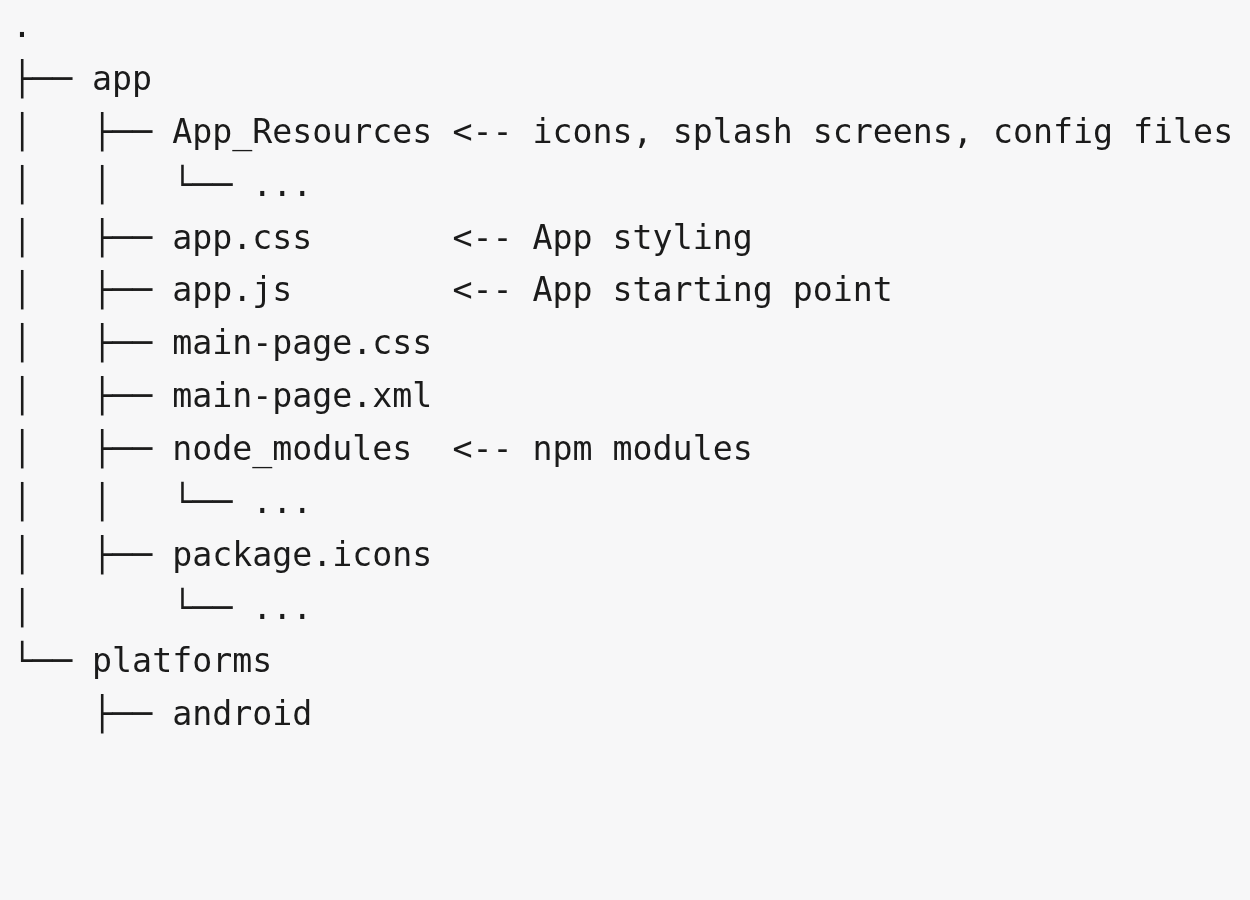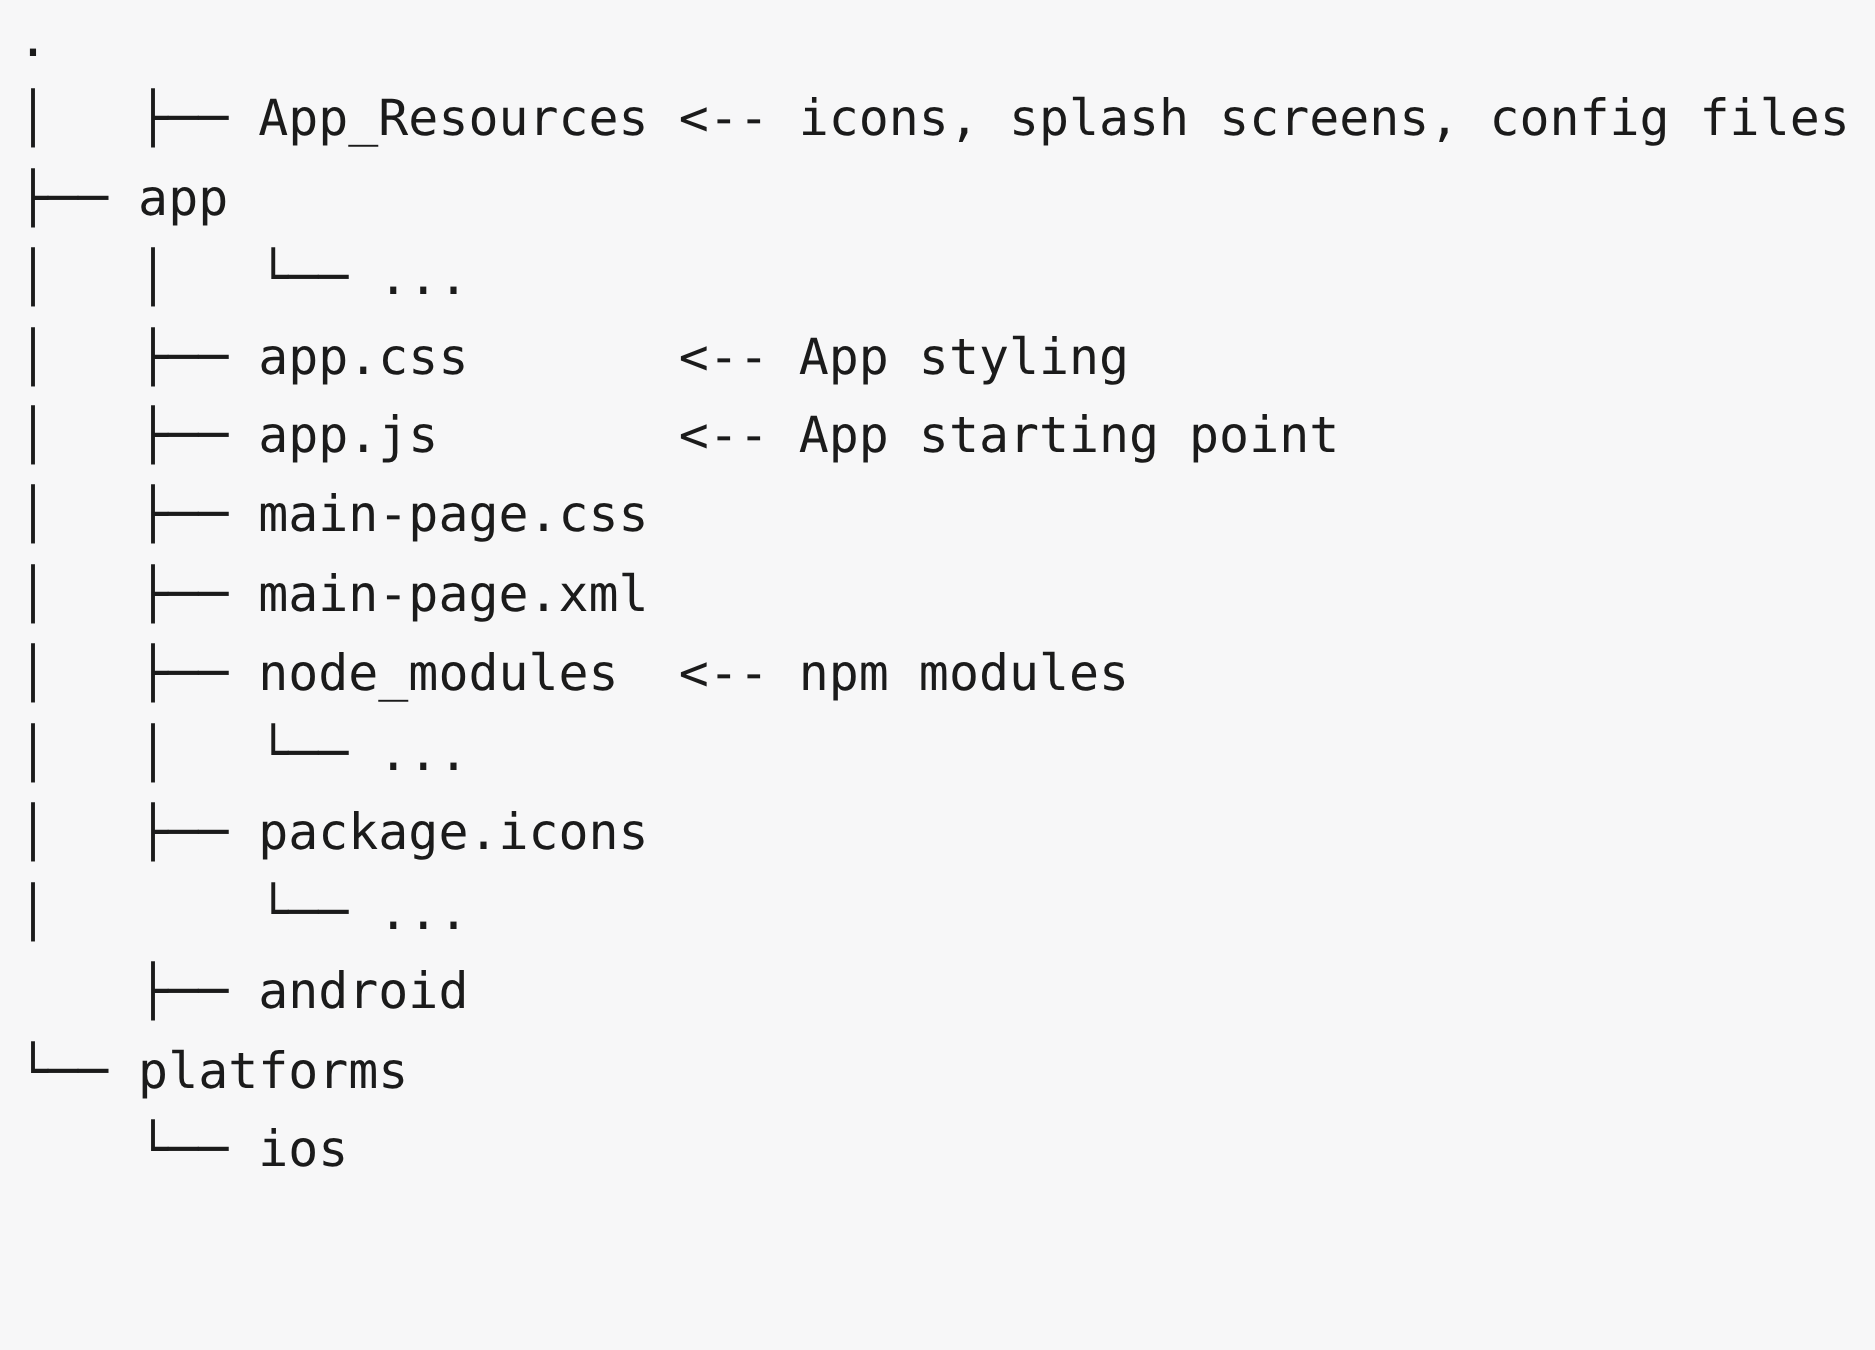--- a/index.html
+++ b/index.html
@@ -28,23 +28,23 @@
   .tree .row span {
     white-space: pre;
   }
 </style>
 </head>
 <body style="background: rgb(247, 247, 248);">
 
 <div class="tree" id="tree" style="color: rgb(27, 27, 27);">
   <div class="row"><span class="prefix"></span><span class="name">.</span><span class="gap"></span><span class="comment"></span></div>
 
+  <div class="row"><span class="prefix">├── </span><span class="name">app</span><span class="gap"></span><span class="comment"></span></div>
+
   <div class="row"><span class="prefix">│   ├── </span><span class="name">App_Resources</span><span class="gap"> </span><span class="comment">&lt;-- icons, splash screens, config files</span></div>
-
-  <div class="row"><span class="prefix">├── </span><span class="name">app</span><span class="gap"></span><span class="comment"></span></div>
 
   <div class="row"><span class="prefix">│   │   └── </span><span class="name">...</span><span class="gap"></span><span class="comment"></span></div>
 
   <div class="row"><span class="prefix">│   ├── </span><span class="name">app.css</span><span class="gap">       </span><span class="comment">&lt;-- App styling</span></div>
 
   <div class="row"><span class="prefix">│   ├── </span><span class="name">app.js</span><span class="gap">        </span><span class="comment">&lt;-- App starting point</span></div>
 
   <div class="row"><span class="prefix">│   ├── </span><span class="name">main-page.css</span><span class="gap"></span><span class="comment"></span></div>
 
 
@@ -52,18 +52,17 @@
 
   <div class="row"><span class="prefix">│   ├── </span><span class="name">node_modules</span><span class="gap">  </span><span class="comment">&lt;-- npm modules</span></div>
 
   <div class="row"><span class="prefix">│   │   └── </span><span class="name">...</span><span class="gap"></span><span class="comment"></span></div>
 
   <div class="row"><span class="prefix">│   ├── </span><span class="name">package.icons</span><span class="gap"></span><span class="comment"></span></div>
 
 
   <div class="row"><span class="prefix">│       └── </span><span class="name">...</span><span class="gap"></span><span class="comment"></span></div>
 
+  <div class="row"><span class="prefix">└── </span><span class="name">platforms</span><span class="gap"></span><span class="comment"></span></div>
+
   <div class="row"><span class="prefix">    ├── </span><span class="name">android</span><span class="gap"></span><span class="comment"></span></div>
 
-  <div class="row"><span class="prefix">└── </span><span class="name">platforms</span><span class="gap"></span><span class="comment"></span></div>
-
-  <div class="row"><span class="prefix">    └── </span><span class="name">ios</span><span class="gap"></span><span class="comment"></span></div>
 </div>
 
 </body></html>

